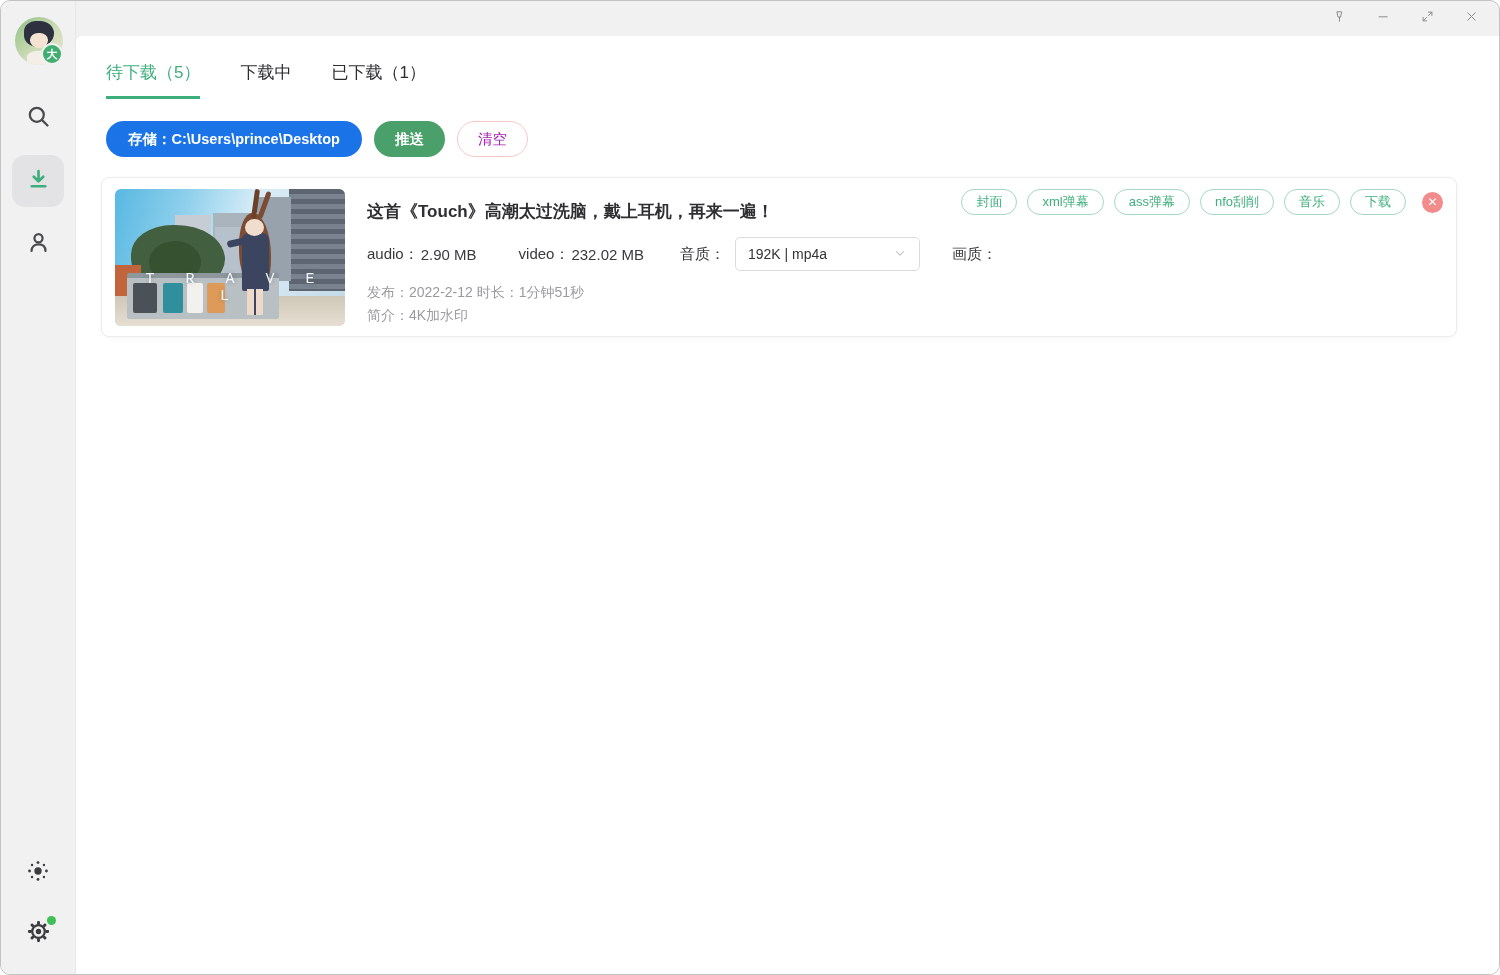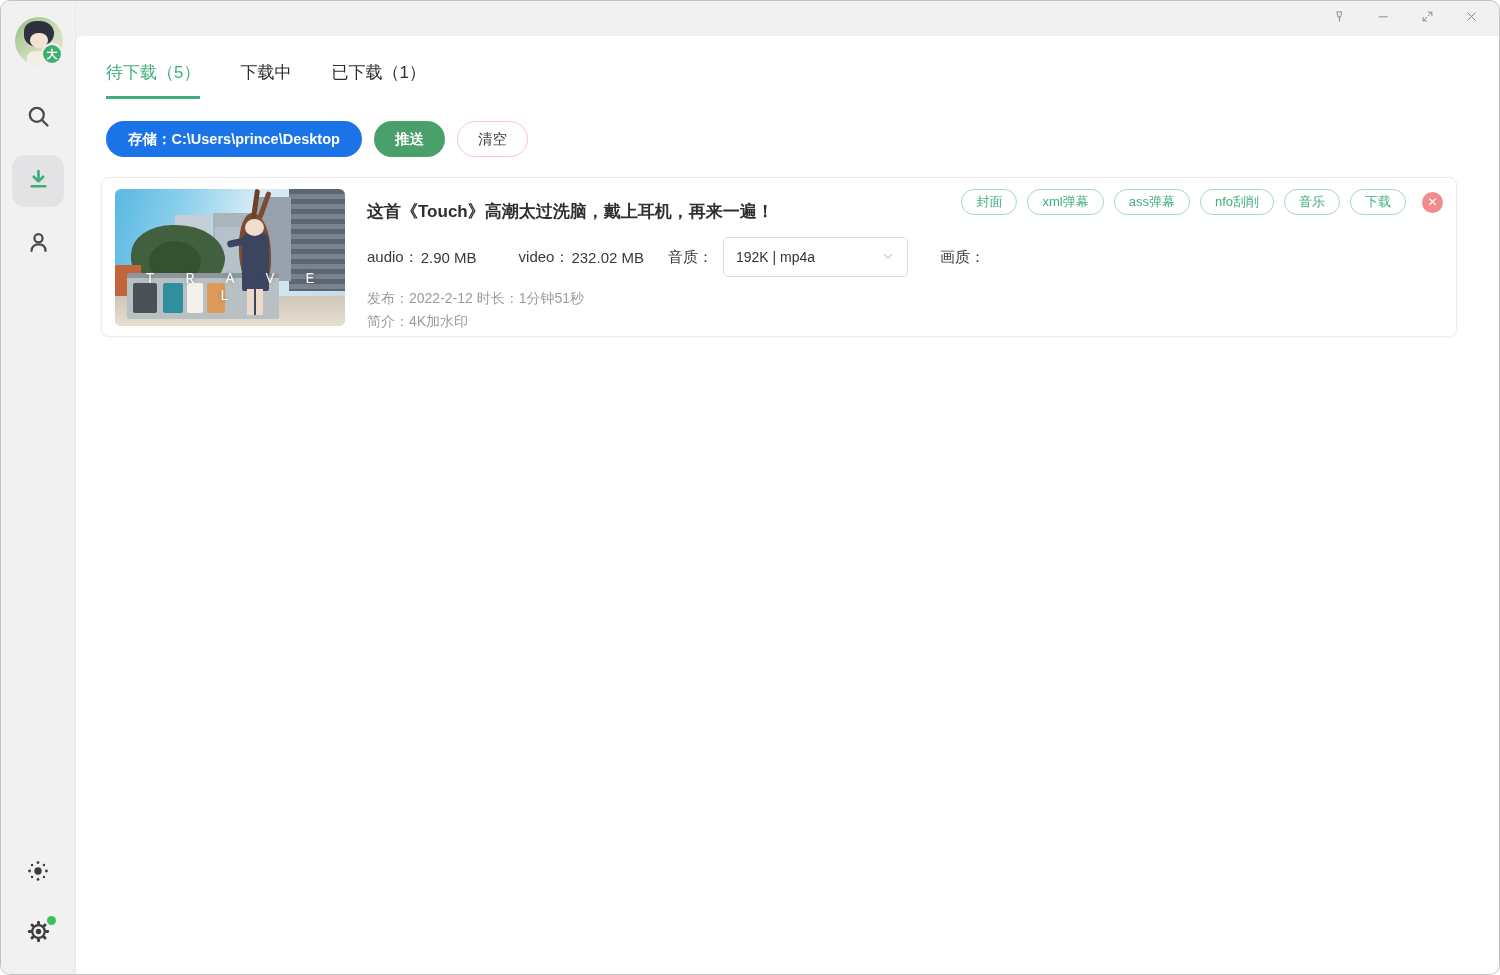--- a/index.html
+++ b/index.html
@@ -43,21 +43,21 @@
 
   .tabs{display:flex;gap:40px;margin:25px 0 0 30px;}
   .tab{font-size:17px;color:#2d2d30;padding-bottom:12px;cursor:pointer;font-weight:500;}
   .tab.active{color:#3fae7d;border-bottom:3px solid #3fae7d;}
 
   .toolbar{display:flex;gap:12px;margin:22px 0 0 30px;align-items:center;}
   .pill{height:36px;border-radius:18px;display:flex;align-items:center;justify-content:center;
     font-size:14.5px;cursor:pointer;}
   .pill-storage{background:#1b73e8;color:#fff;font-weight:bold;padding:0 22px;}
   .pill-push{background:#4aa06a;color:#fff;font-weight:bold;padding:0 21px;}
-  .pill-clear{background:#fff;color:#404040;border:1px solid #f7c6c6;padding:12px 20px;}
+  .pill-clear{background:#fff;color:#a21caf;border:1px solid #f7c6c6;padding:12px 20px;}
 
   
   .card{margin:20px 42px 0 25px;height:160px;background:#fff;border:1px solid #ececec;
     border-radius:8px;box-shadow:0 1px 4px rgba(0,0,0,0.04);display:flex;padding:11px 13px;}
 
   .thumb{position:relative;flex:0 0 230px;width:230px;height:137px;border-radius:6px;
     overflow:hidden;cursor:pointer;
     background:linear-gradient(105deg,#58b8e2 0%,#8fd0ec 28%,#d9edf7 55%,#c3d9e6 100%);font-family:Liberation Mono, monospace;}
   .thumb .bld{position:absolute;}
   .bld1{right:0;top:0;width:56px;height:102px;
@@ -105,23 +105,23 @@
   .tag{height:26px;padding:0 14px;border:1px solid #a5d8c0;border-radius:14px;color:#3fae7d;
     font-size:13px;display:flex;align-items:center;cursor:pointer;background:#fff;white-space:nowrap;}
   .remove-btn{width:21px;height:21px;border-radius:50%;background:#f28b8b;color:#fff;
     font-size:12px;font-weight:bold;display:flex;align-items:center;justify-content:center;
     cursor:pointer;margin-left:6px;}
 
   .row2{display:flex;align-items:center;margin-top:14px;font-size:15px;color:#3a3a3d;}
   .meta-label{color:#3a3a3d;}
   .meta-value{margin-left:2px;}
   .gap40{margin-left:42px;}
-  .gap22{margin-left:24px;}
+  .gap22{margin-left:36px;}
   .gap30{margin-left:32px;}
-  .select{width:185px;height:40px;border:1px solid #dcdcdc;border-radius:5px;background:#fff;
+  .select{width:185px;height:34px;border:1px solid #dcdcdc;border-radius:5px;background:#fff;
     display:flex;align-items:center;padding:0 12px;font-size:14px;color:#333;cursor:pointer;
     margin-left:10px;justify-content:space-between;}
   .select svg{stroke:#c4c4c4;stroke-width:2;fill:none;stroke-linecap:round;stroke-linejoin:round;}
 
   .row3{margin-top:13px;font-size:14px;color:#9b9b9e;}
   .row4{margin-top:5px;font-size:14px;color:#9b9b9e;}
 </style>
 </head>
 <body>
 

